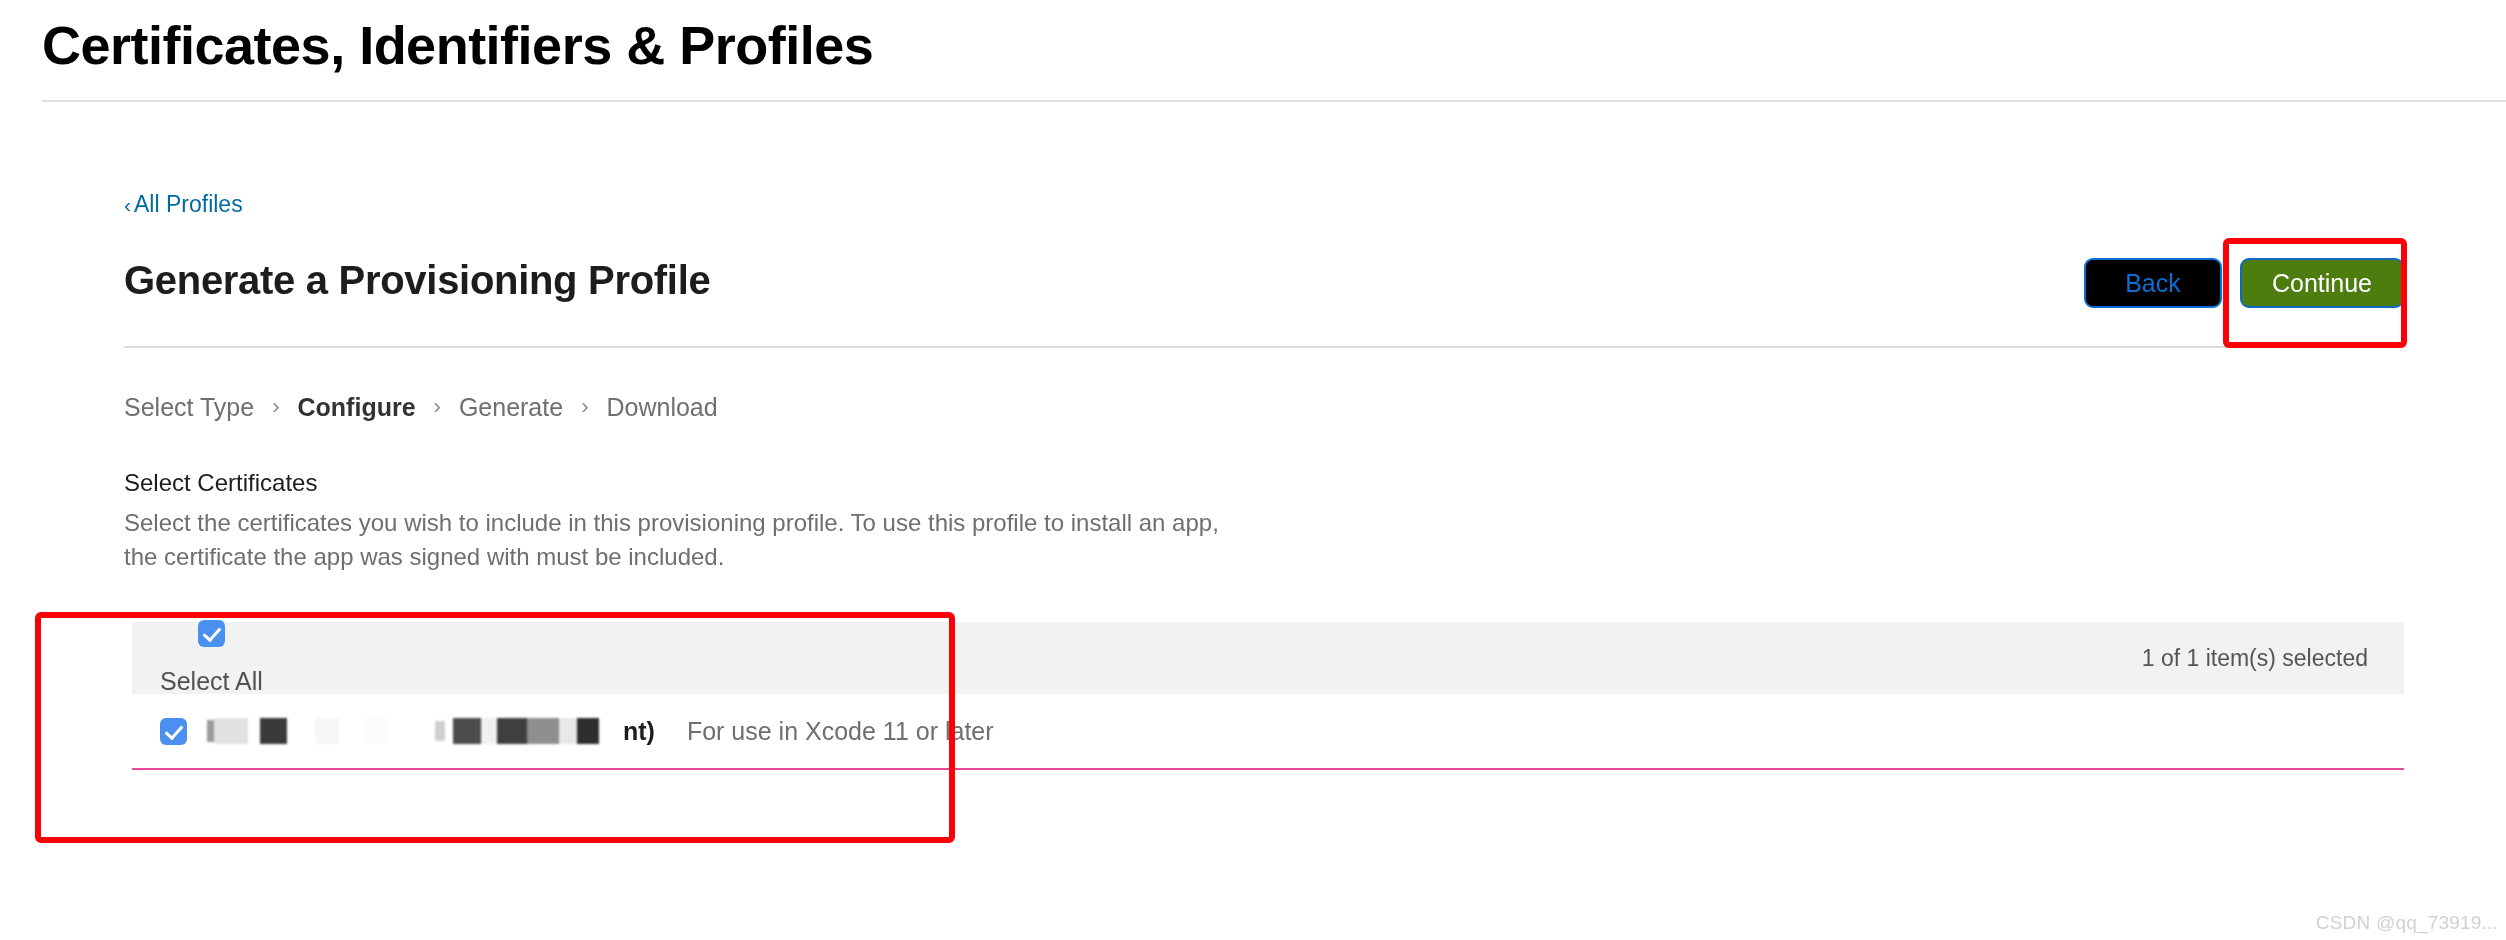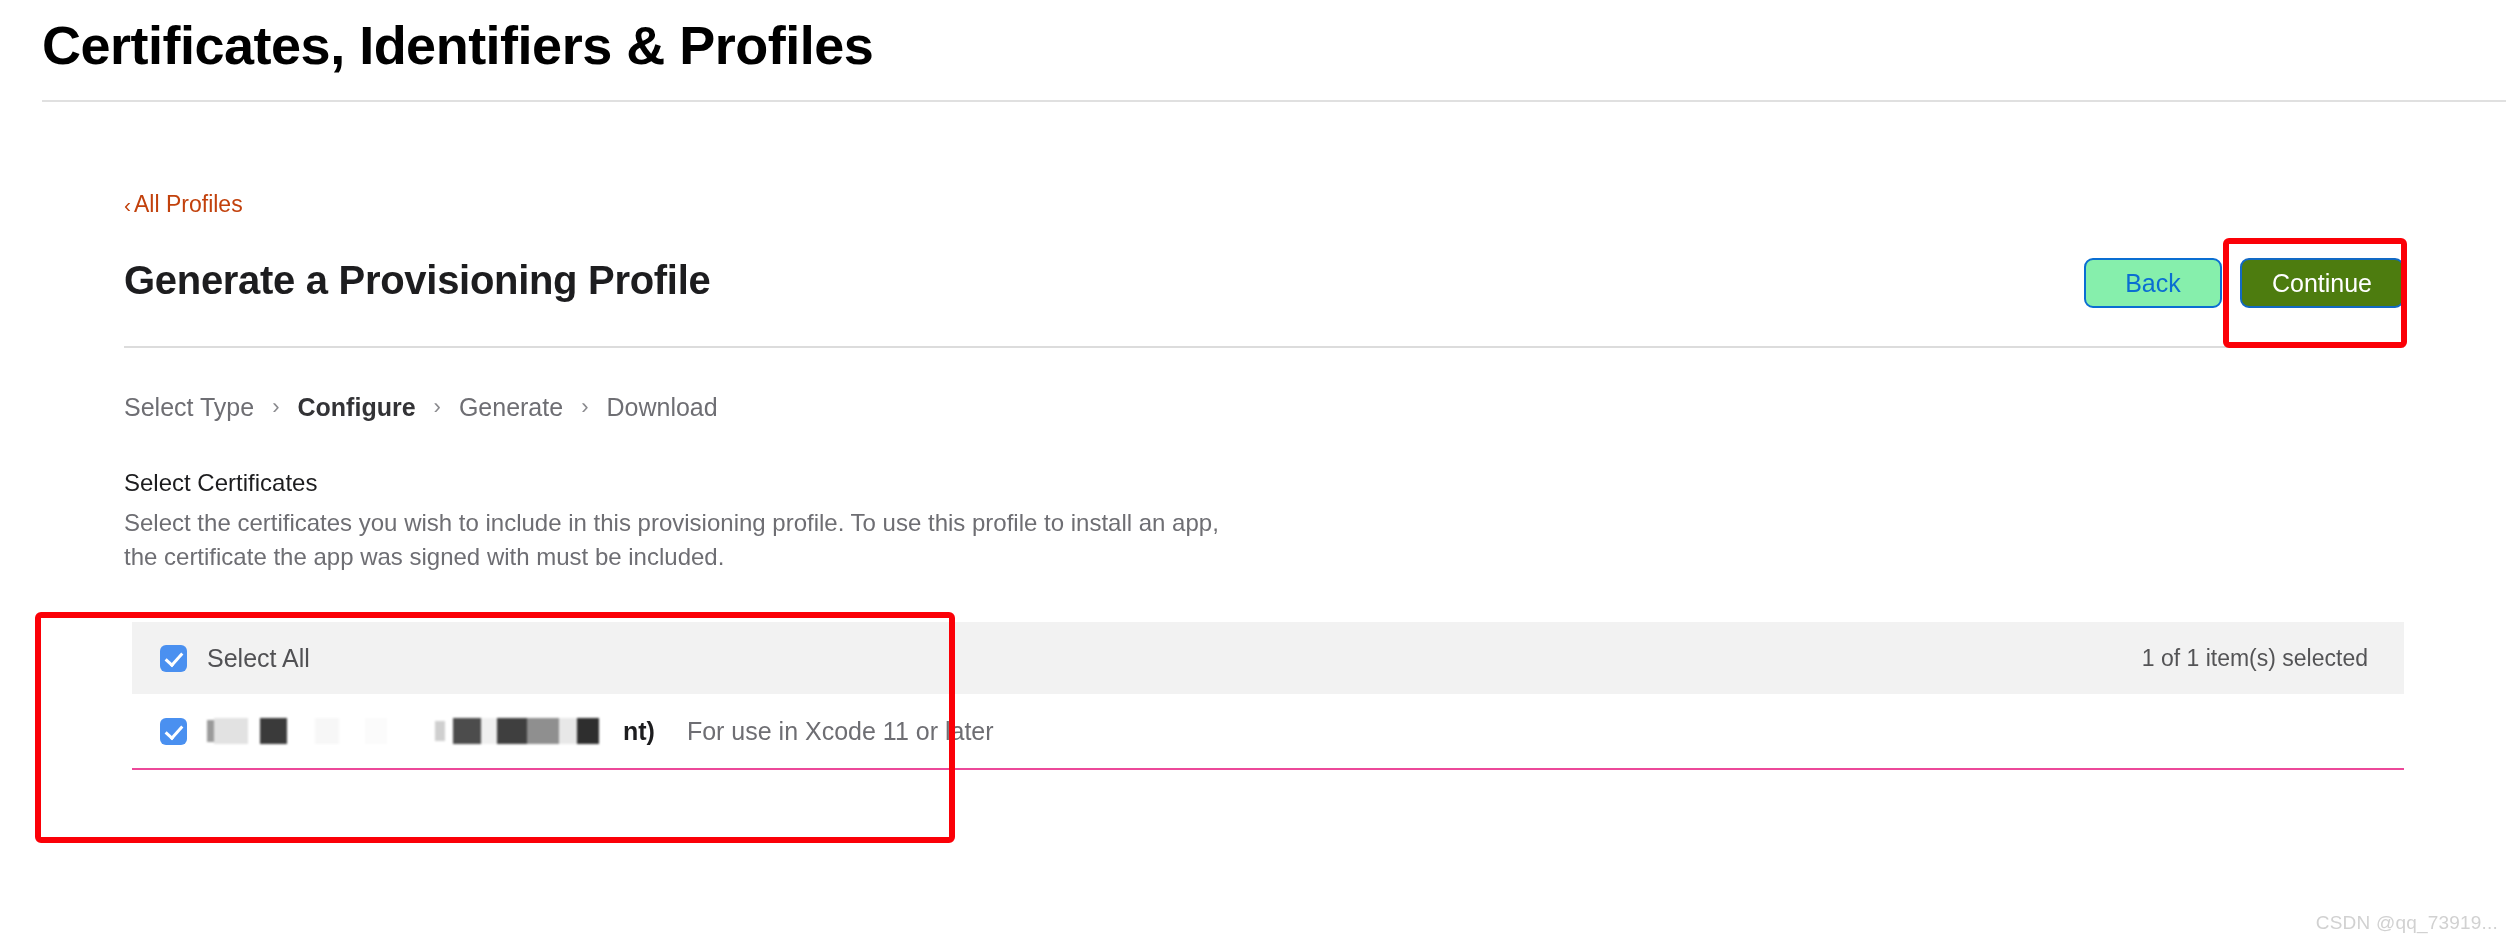--- a/index.html
+++ b/index.html
@@ -51,21 +51,21 @@
     top: 0;
     width: 2280px;
   }
 
   .back-link {
     position: absolute;
     left: 0;
     top: 190px;
     font-size: 23px;
     line-height: 28px;
-    color: #c2410c;
+    color: #0369a1;
     text-decoration: none;
     white-space: nowrap;
     cursor: pointer;
   }
   .back-link .chev {
     font-size: 21px;
     margin-right: 3px;
   }
 
   .title-row {
@@ -104,21 +104,21 @@
     padding: 0 30px;
     height: 50px;
     display: inline-flex;
     align-items: center;
     justify-content: center;
     cursor: pointer;
     box-sizing: border-box;
     white-space: nowrap;
   }
   .btn-secondary {
-    background: #86efac;
+    background: #000000;
     border: 2px solid #0a6ed2;
     color: #0a6ed2;
     min-width: 138px;
   }
   .btn-primary {
     background: #4d7c0f;
     border: 2px solid #1269c4;
     color: #ffffff;
     min-width: 150px;
   }
@@ -192,20 +192,21 @@
     height: 72px;
     display: flex;
     align-items: center;
     padding: 0 28px;
     box-sizing: border-box;
   }
   .cert-head-left {
     display: flex;
     align-items: center;
     gap: 20px;
+    flex-direction: column;
   }
   .cert-head-right {
     margin-left: auto;
     font-size: 23px;
     color: #545456;
     white-space: nowrap;
     padding-right: 8px;
   }
   .cert-row {
     height: 76px;

